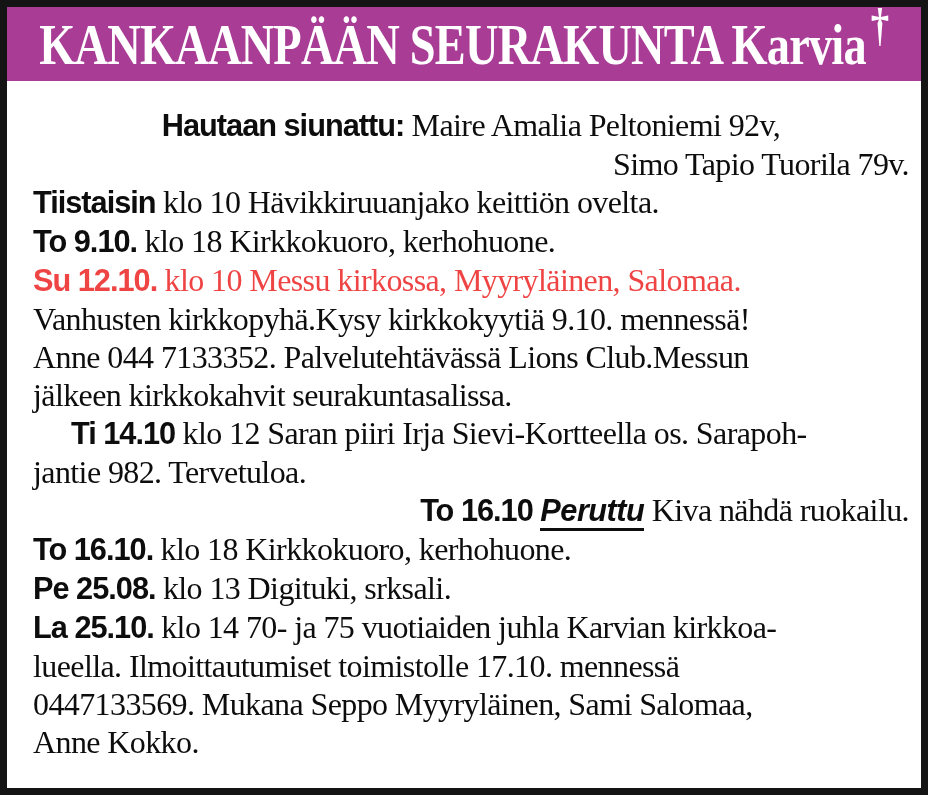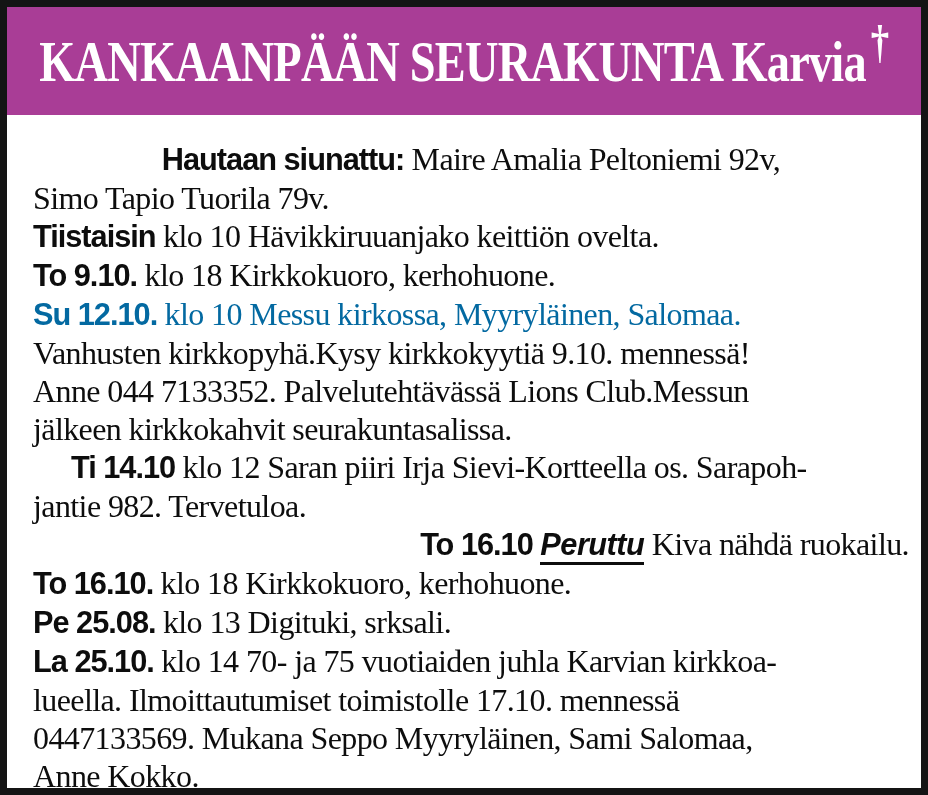--- a/index.html
+++ b/index.html
@@ -11,21 +11,21 @@
     position: relative;
     width: 928px;
     height: 795px;
     box-sizing: border-box;
     border: 7px solid #141414;
     background: #ffffff;
     overflow: hidden;
     font-family: "Liberation Serif", serif;
   }
   .header {
-    height: 108px;
+    height: 74px;
     display: flex;
     align-items: center;
     justify-content: center;
     background: #a93d96;
   }
   .title-wrap {
     white-space: nowrap;
     transform: scaleX(0.80);
     transform-origin: 50% 50%;
   }
@@ -76,24 +76,24 @@
 <body>
 
 <div class="poster" style="border-color: rgb(20, 20, 20); background: rgb(255, 255, 255);">
   <div class="header" style="background: rgb(169, 61, 150);">
     <div class="title-wrap">
       <span class="title" style="color: rgb(255, 255, 255);">KANKAANPÄÄN SEURAKUNTA Karvia</span><span class="cross" style="color: rgb(255, 255, 255);">†</span>
     </div>
   </div>
   <div class="annc-body" id="annc-body">
       <div class="line" style="color: rgb(13, 13, 13); text-align: center;"><span class="seg-bold">Hautaan siunattu:</span><span> Maire Amalia Peltoniemi 92v,</span></div>
-      <div class="line" style="color: rgb(13, 13, 13);"><span>Simo Tapio Tuorila 79v.</span></div>
+      <div class="line" style="color: rgb(13, 13, 13); text-align: right;"><span>Simo Tapio Tuorila 79v.</span></div>
       <div class="line" style="color: rgb(13, 13, 13);"><span class="seg-bold">Tiistaisin</span><span> klo 10 Hävikkiruuanjako keittiön ovelta.</span></div>
       <div class="line" style="color: rgb(13, 13, 13);"><span class="seg-bold">To 9.10.</span><span> klo 18 Kirkkokuoro, kerhohuone.</span></div>
-      <div class="line" style="color: #0369a1;"><span class="seg-bold">Su 12.10.</span><span> klo 10 Messu kirkossa, Myyryläinen, Salomaa.</span></div>
+      <div class="line" style="color: #ef4444;"><span class="seg-bold">Su 12.10.</span><span> klo 10 Messu kirkossa, Myyryläinen, Salomaa.</span></div>
       <div class="line" style="color: rgb(13, 13, 13);"><span>Vanhusten kirkkopyhä.Kysy kirkkokyytiä 9.10. mennessä!</span></div>
       <div class="line" style="color: rgb(13, 13, 13);"><span>Anne 044 7133352. Palvelutehtävässä Lions Club.Messun</span></div>
       <div class="line" style="color: rgb(13, 13, 13);"><span>jälkeen kirkkokahvit seurakuntasalissa.</span></div>
       <div class="line" style="color: rgb(13, 13, 13); margin-left: 38px;"><span class="seg-bold">Ti 14.10</span><span> klo 12 Saran piiri Irja Sievi-Kortteella os. Sarapoh-</span></div>
       <div class="line" style="color: rgb(13, 13, 13);"><span>jantie 982. Tervetuloa.</span></div>
       <div class="line" style="color: rgb(13, 13, 13); text-align: right;"><span class="seg-bold">To 16.10 </span><span class="seg-biu">Peruttu</span><span> Kiva nähdä ruokailu.</span></div>
       <div class="line" style="color: rgb(13, 13, 13);"><span class="seg-bold">To 16.10.</span><span> klo 18 Kirkkokuoro, kerhohuone.</span></div>
       <div class="line" style="color: rgb(13, 13, 13);"><span class="seg-bold">Pe 25.08.</span><span> klo 13 Digituki, srksali.</span></div>
       <div class="line" style="color: rgb(13, 13, 13);"><span class="seg-bold">La 25.10.</span><span> klo 14 70- ja 75 vuotiaiden juhla Karvian kirkkoa-</span></div>
       <div class="line" style="color: rgb(13, 13, 13);"><span>lueella. Ilmoittautumiset toimistolle 17.10. mennessä</span></div>

